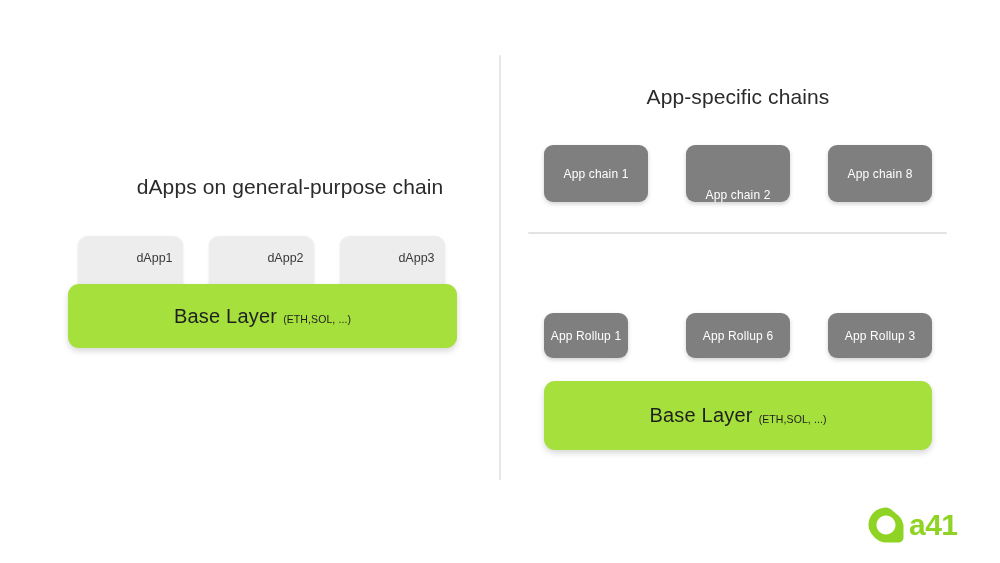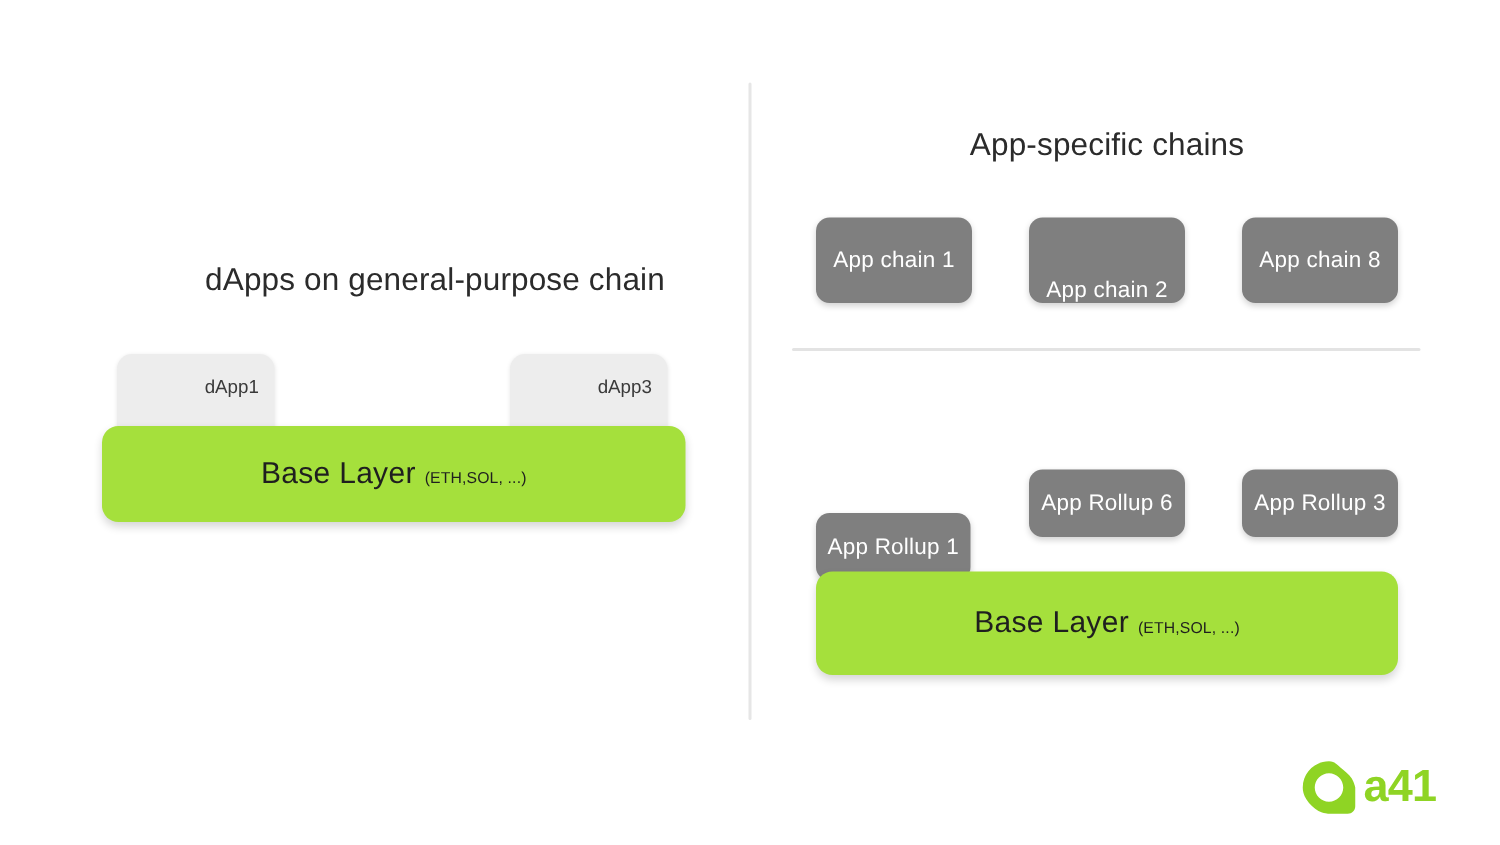--- a/index.html
+++ b/index.html
@@ -112,21 +112,21 @@
     margin-left: 6px;
     position: relative;
     top: 3px;
     letter-spacing: 0.1px;
   }
 
   
   .app-box {
     background: #7f7f7f;
     color: #ffffff;
-    font-size: 15px;
+    font-size: 12px;
     border-radius: 9px;
     box-shadow: 0 2px 4px rgba(0,0,0,0.18);
     letter-spacing: 0.15px;
   }
 
   
   .logo {
     position: absolute;
     left: 866px;
     top: 505px;
@@ -152,20 +152,23 @@
 </head>
 <body>
 
 <div id="stage">
 
   <div class="section-title title-left">dApps on general-purpose chain</div>
 
   <div class="box dapp-box" style="left:78px; top:236px; width:105px; height:56px;">
     <span>dApp1</span>
   </div>
+  <div class="box dapp-box" style="left:209px; top:236px; width:105px; height:56px;">
+    <span>dApp2</span>
+  </div>
   <div class="box dapp-box" style="left:340px; top:236px; width:105px; height:56px;">
     <span>dApp3</span>
   </div>
 
   <div class="box base-layer" style="left:68px; top:284px; width:389px; height:64px;">
     <span class="bl-main">Base Layer</span>
     <span class="bl-sub">(ETH,SOL, ...)</span>
   </div>
 
   <div class="v-divider"></div>
@@ -177,21 +180,21 @@
     <span>App chain 1</span>
   </div>
   <div class="box app-box" style="left:686px; top:145px; width:104px; height:57px;align-items:flex-end;">
     <span>App chain 2</span>
   </div>
   <div class="box app-box" style="left:828px; top:145px; width:104px; height:57px;">
     <span>App chain 8</span>
   </div>
 
 
-  <div class="box app-box" style="left:544px; top:313px; width:103px; height:45px;margin-top:29px;">
+  <div class="box app-box" style="left:544px; top:313px; width:84px; height:45px;">
     <span>App Rollup 1</span>
   </div>
   <div class="box app-box" style="left:686px; top:313px; width:104px; height:45px;">
     <span>App Rollup 6</span>
   </div>
   <div class="box app-box" style="left:828px; top:313px; width:104px; height:45px;">
     <span>App Rollup 3</span>
   </div>
 
   <div class="box base-layer" style="left:544px; top:381px; width:388px; height:69px;">

